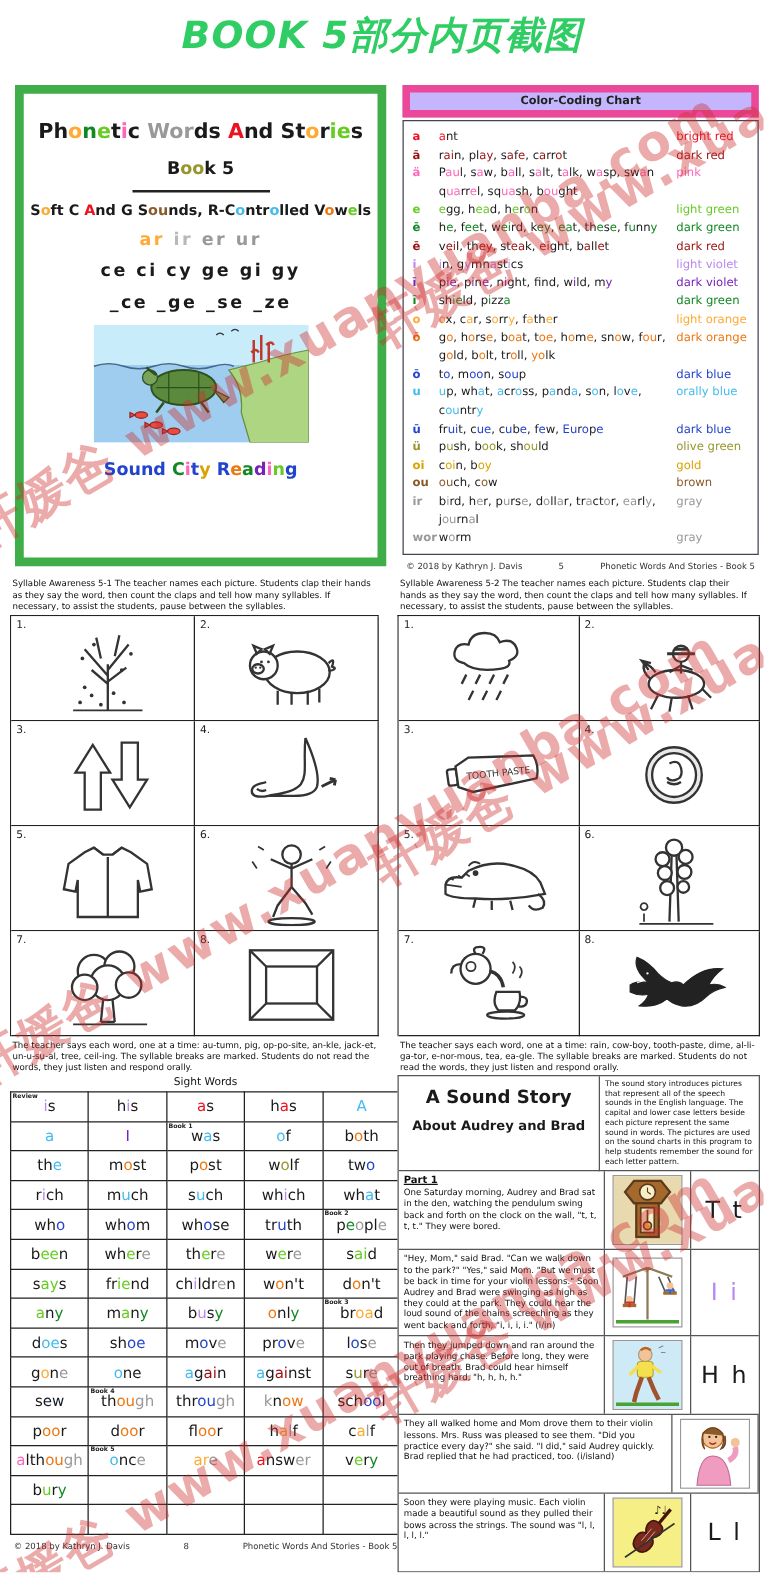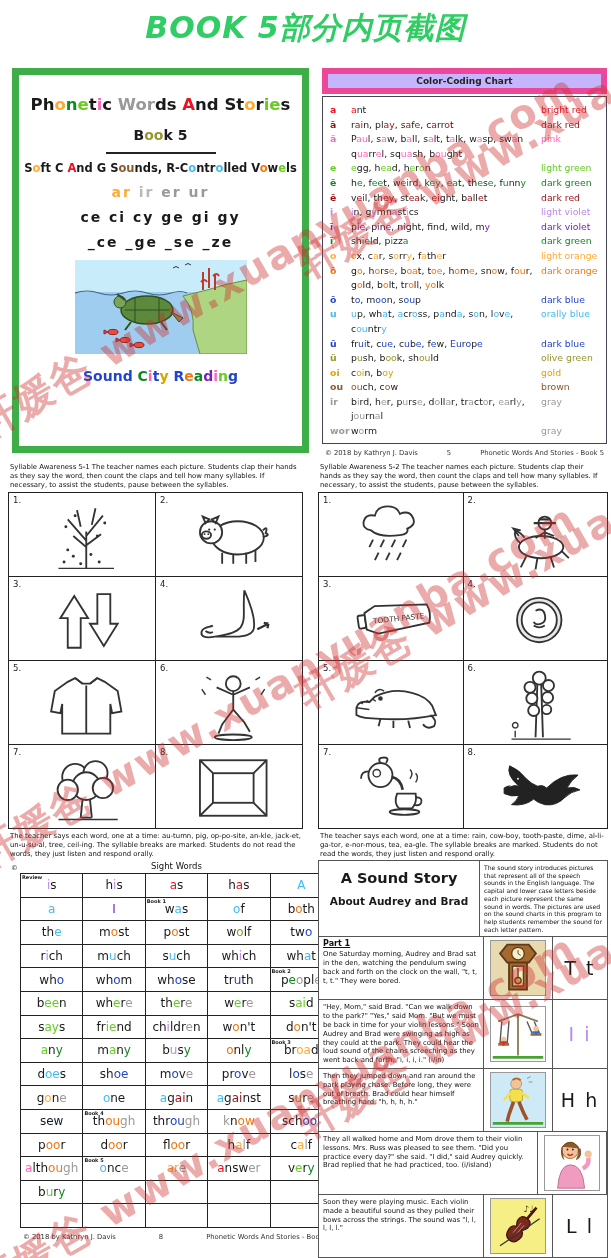--- a/index.html
+++ b/index.html
@@ -36,21 +36,21 @@
   #syl2{left:318px;top:462px;width:290px;}
   .syl-header{font-size:6.9px;line-height:8.8px;color:#111;margin:1px 2px 0;}
   .syl-grid{display:grid;grid-template-columns:1fr 1fr;border-top:1px solid #222;border-left:1px solid #222;margin-top:3px;}
   .syl-cell{border-right:1px solid #222;border-bottom:1px solid #222;height:83px;position:relative;background:#fff;}
   .syl-num{position:absolute;top:2px;left:4px;font-size:8.5px;color:#222;}
   .syl-pic{position:absolute;left:18px;right:10px;top:6px;bottom:3px;display:flex;align-items:center;justify-content:center;}
   .syl-pic svg{max-width:100%;max-height:100%;}
   .syl-caption{font-size:6.9px;line-height:8.8px;margin:3px 2px 0;color:#111;}
 
   
-  .sight{left:20px;top:860px;width:313px;height:395px;}
+  .sight{left:8px;top:860px;width:313px;height:395px;}
   .sight-title{text-align:center;font-size:8.5px;margin:1px 0 2px;color:#111;}
   table.swt{border-collapse:collapse;width:100%;table-layout:fixed;}
   .swt td{border:1px solid #222;height:22.6px;text-align:center;font-size:12px;position:relative;color:#1a1a1a;padding:0;}
   .swt .tag{position:absolute;top:0;left:1px;font-size:5px;color:#222;font-weight:bold;}
 
   
   .story{left:318px;top:860px;width:290px;height:395px;}
   .story-wrap{border:1px solid #555;}
   .story-head{display:flex;}
   .story-titlebox{border-right:1px solid #555;border-bottom:1px solid #555;width:152px;text-align:center;padding:9px 4px 6px;}

